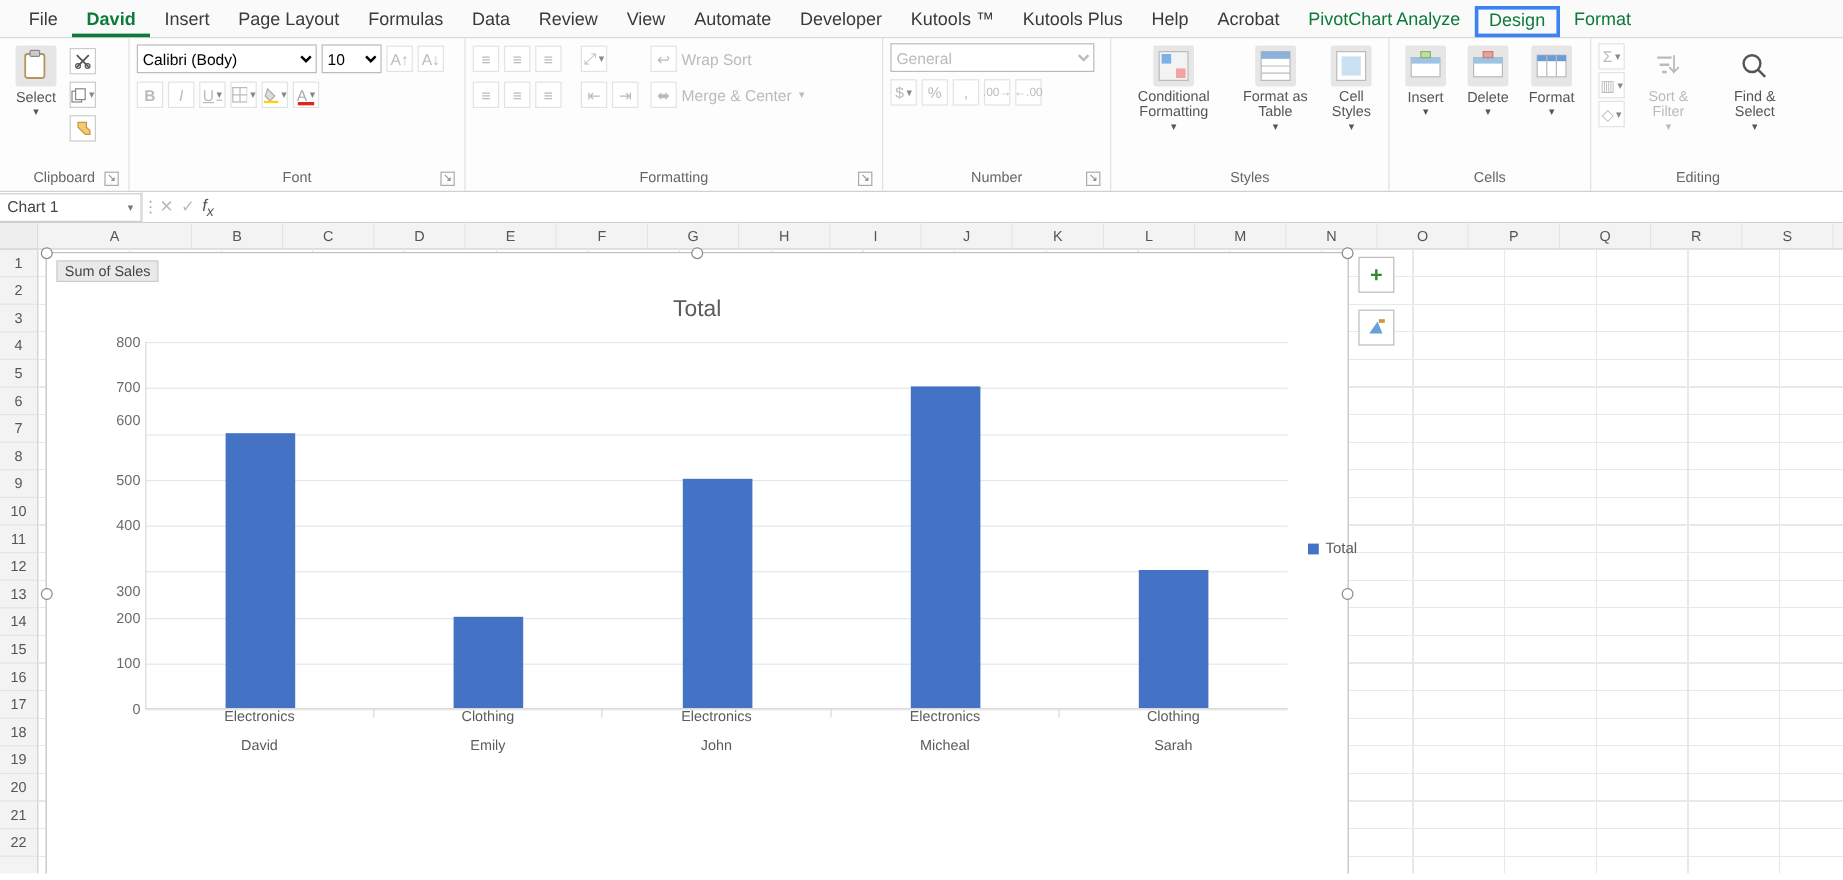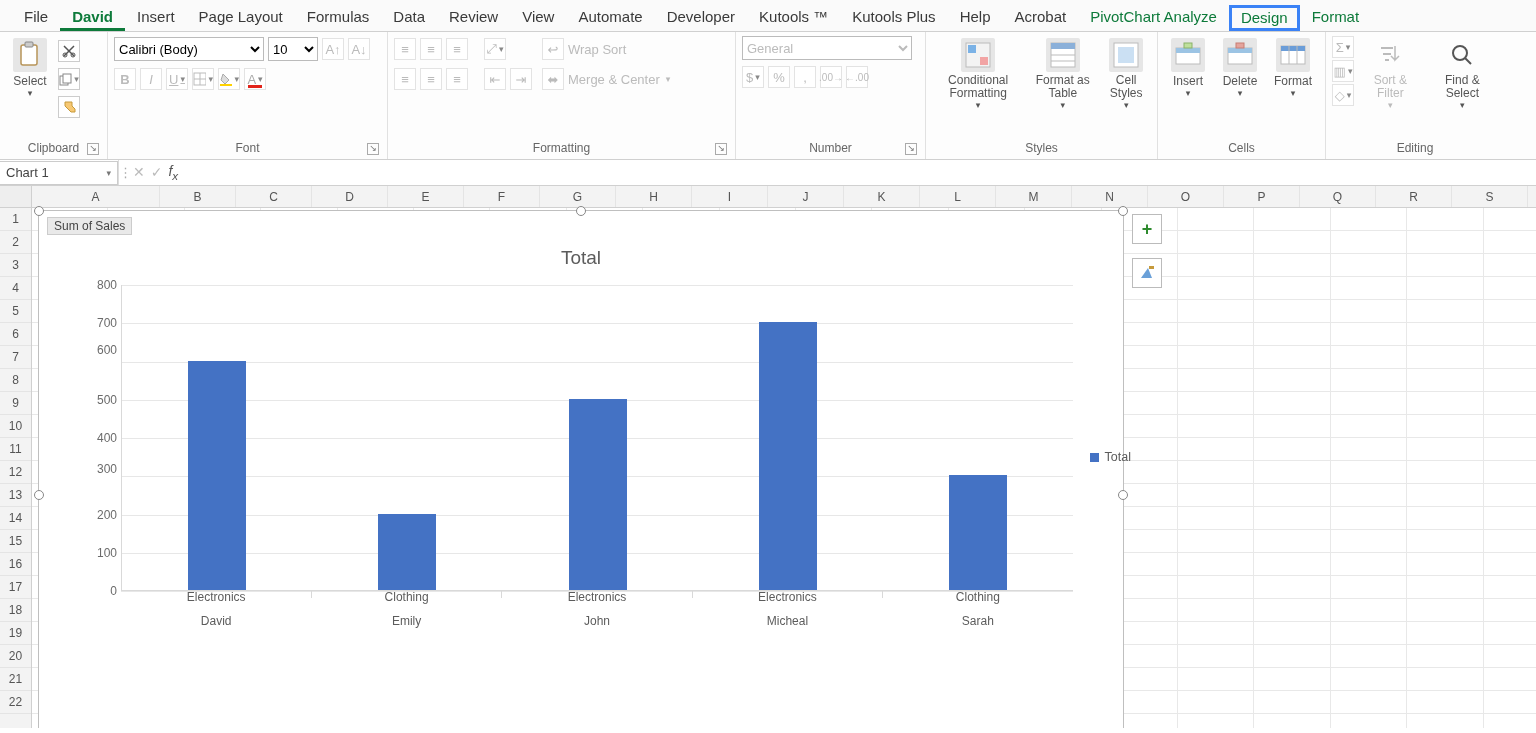--- a/index.html
+++ b/index.html
@@ -401,21 +401,21 @@
     <div class="cells">
 
       <div class="chart-obj">
         <div class="pivot-tag">Sum of Sales</div>
         <div class="chart-title">Total</div>
         <div class="plot">
           <div class="y-axis" id="y-axis">
               <div class="y-tick" style="top: 306px;">0</div>
               <div class="y-tick" style="top: 267.75px;">100</div>
               <div class="y-tick" style="top: 229.5px;">200</div>
-              <div class="y-tick" style="top: 184px;">300</div>
+              <div class="y-tick" style="top: 208px;">300</div>
               <div class="y-tick" style="top: 153px;">400</div>
               <div class="y-tick" style="top: 114.75px;">500</div>
               <div class="y-tick" style="top: 65px;">600</div>
               <div class="y-tick" style="top: 38.25px;">700</div>
               <div class="y-tick" style="top: 0px;">800</div>
             </div>
           <div class="gridlines" id="gridlines">
               <div class="gl" style="top: 306px;"></div>
               <div class="gl" style="top: 267.75px;"></div>
               <div class="gl" style="top: 229.5px;"></div>

